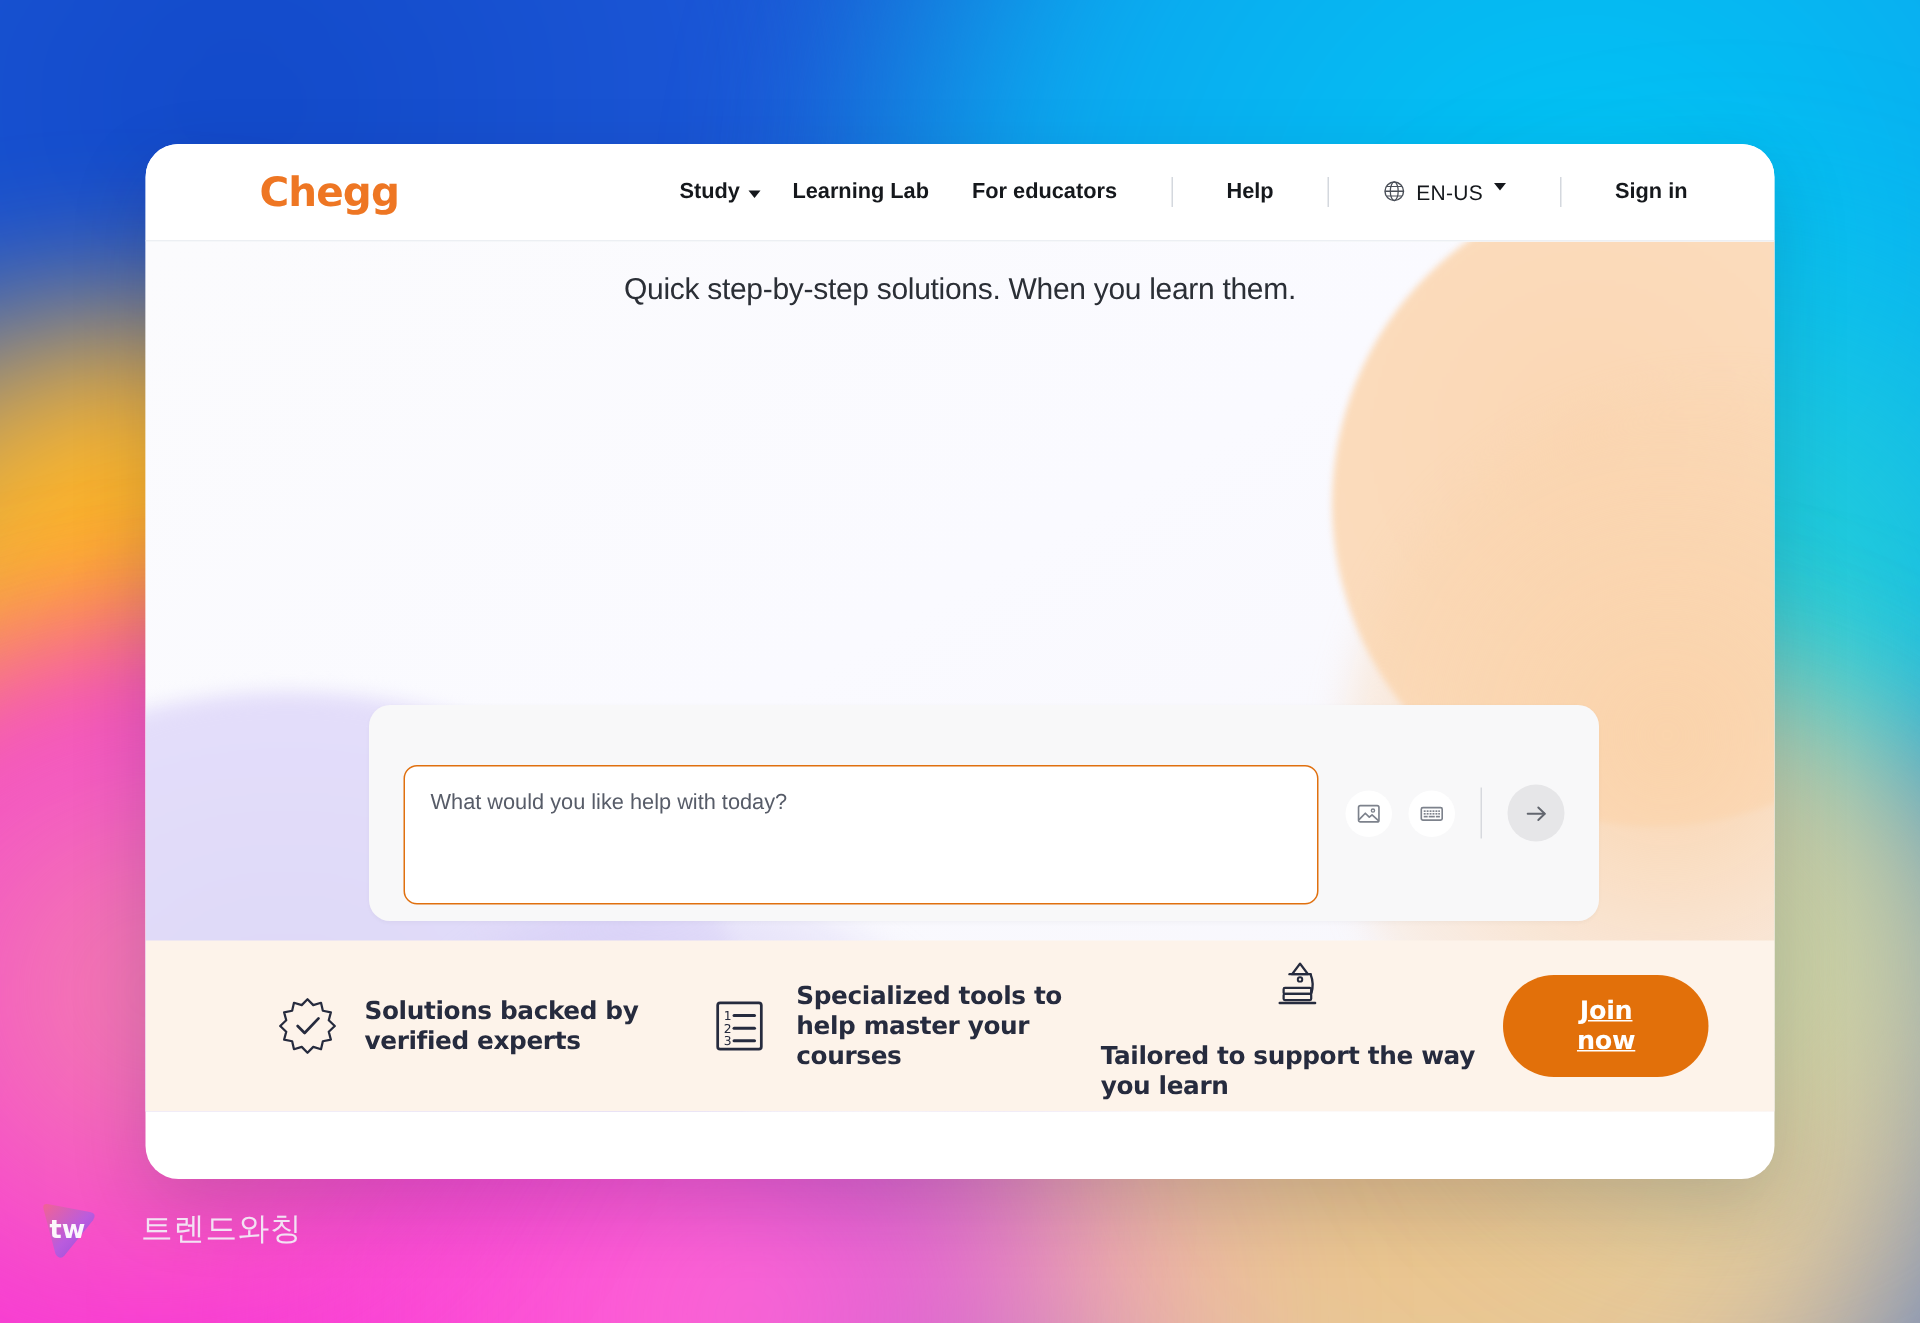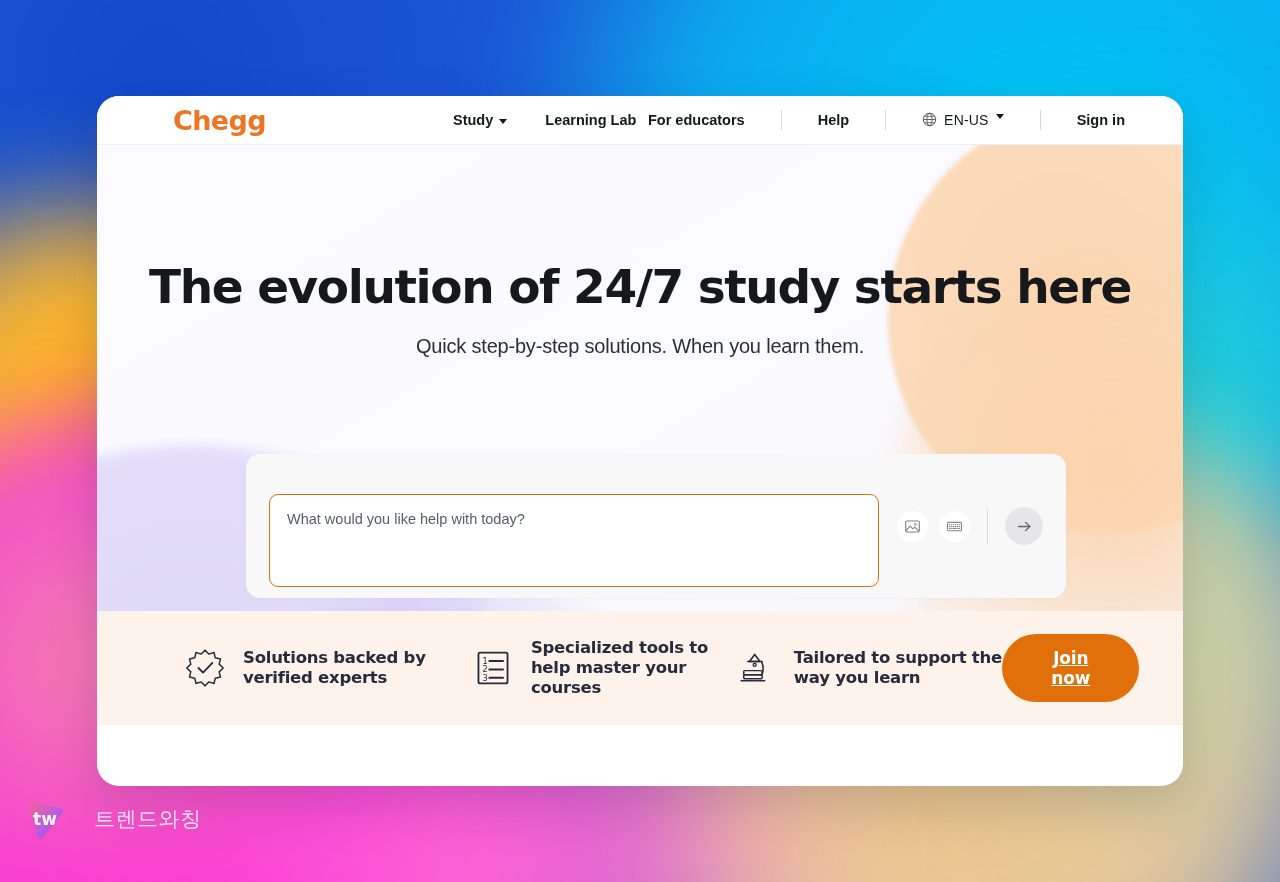--- a/index.html
+++ b/index.html
@@ -74,37 +74,37 @@
     width: 1086px; height: 690px;
     background: #ffffff;
     border-radius: 22px;
     overflow: hidden;
     box-shadow: 0 18px 50px rgba(20,30,70,0.18);
   }
 
   
   #navbar {
     position: relative;
-    height: 49px;
+    height: 65px;
     background: #ffffff;
     display: flex;
     align-items: center;
     border-bottom: 1px solid #eceff3;
     z-index: 5;
   }
   #logo {
     position: absolute;
     left: 76px;
     font-size: 27px;
     font-weight: 700;
     letter-spacing: -0.6px;
     color: #ee7623;
     font-family: "DejaVu Sans", sans-serif;
   }
-  .nav-left { position: absolute; left: 356px; display: flex; align-items: center; gap: 38px; }
+  .nav-left { position: absolute; left: 356px; display: flex; align-items: center; gap: 21px; }
   .nav-right { position: absolute; right: 58px; display: flex; align-items: center; gap: 18px; }
 
   .nav-link {
     font-size: 14.5px;
     font-weight: 700;
     color: #15181c;
     white-space: nowrap;
     cursor: pointer;
     display: flex;
     align-items: center;
@@ -250,21 +250,21 @@
     padding: 0 44px 0 86px;
     z-index: 4;
   }
   .feature {
     display: flex;
     align-items: center;
     gap: 16px;
   }
   .feat-1 { width: 300px; }
   .feat-2 { width: 274px; }
-  .feat-3 { width: 280px; }
+  .feat-3 { width: 280px; flex-direction: column; }
   .feat-text {
     font-size: 16.5px;
     line-height: 1.23;
     font-weight: 700;
     color: #262b3e;
     letter-spacing: -0.25px;
     font-family: "DejaVu Sans", sans-serif;
   }
   .feat-icon { flex: none; width: 44px; height: 44px; display: flex; align-items: center; justify-content: center; }
 
@@ -353,21 +353,20 @@
 
     <div id="hero">
 
       <div class="shape peach-big"></div>
       <div class="shape peach-soft"></div>
       <div class="shape lav-big"></div>
       <div class="shape lav-mid"></div>
       <div class="shape lav-thin"></div>
 
       <div id="hero-inner">
-        <h1 id="hero-title">The evolution of 24/7 study starts here</h1>
         <p id="hero-sub">Quick step-by-step solutions. When you learn them.</p>
       </div>
 
       <div id="search-card">
 
         <textarea id="search-box" placeholder="What would you like help with today?" style=""></textarea>
 
         <div id="search-actions">
 
           <button class="round-icon-btn">

